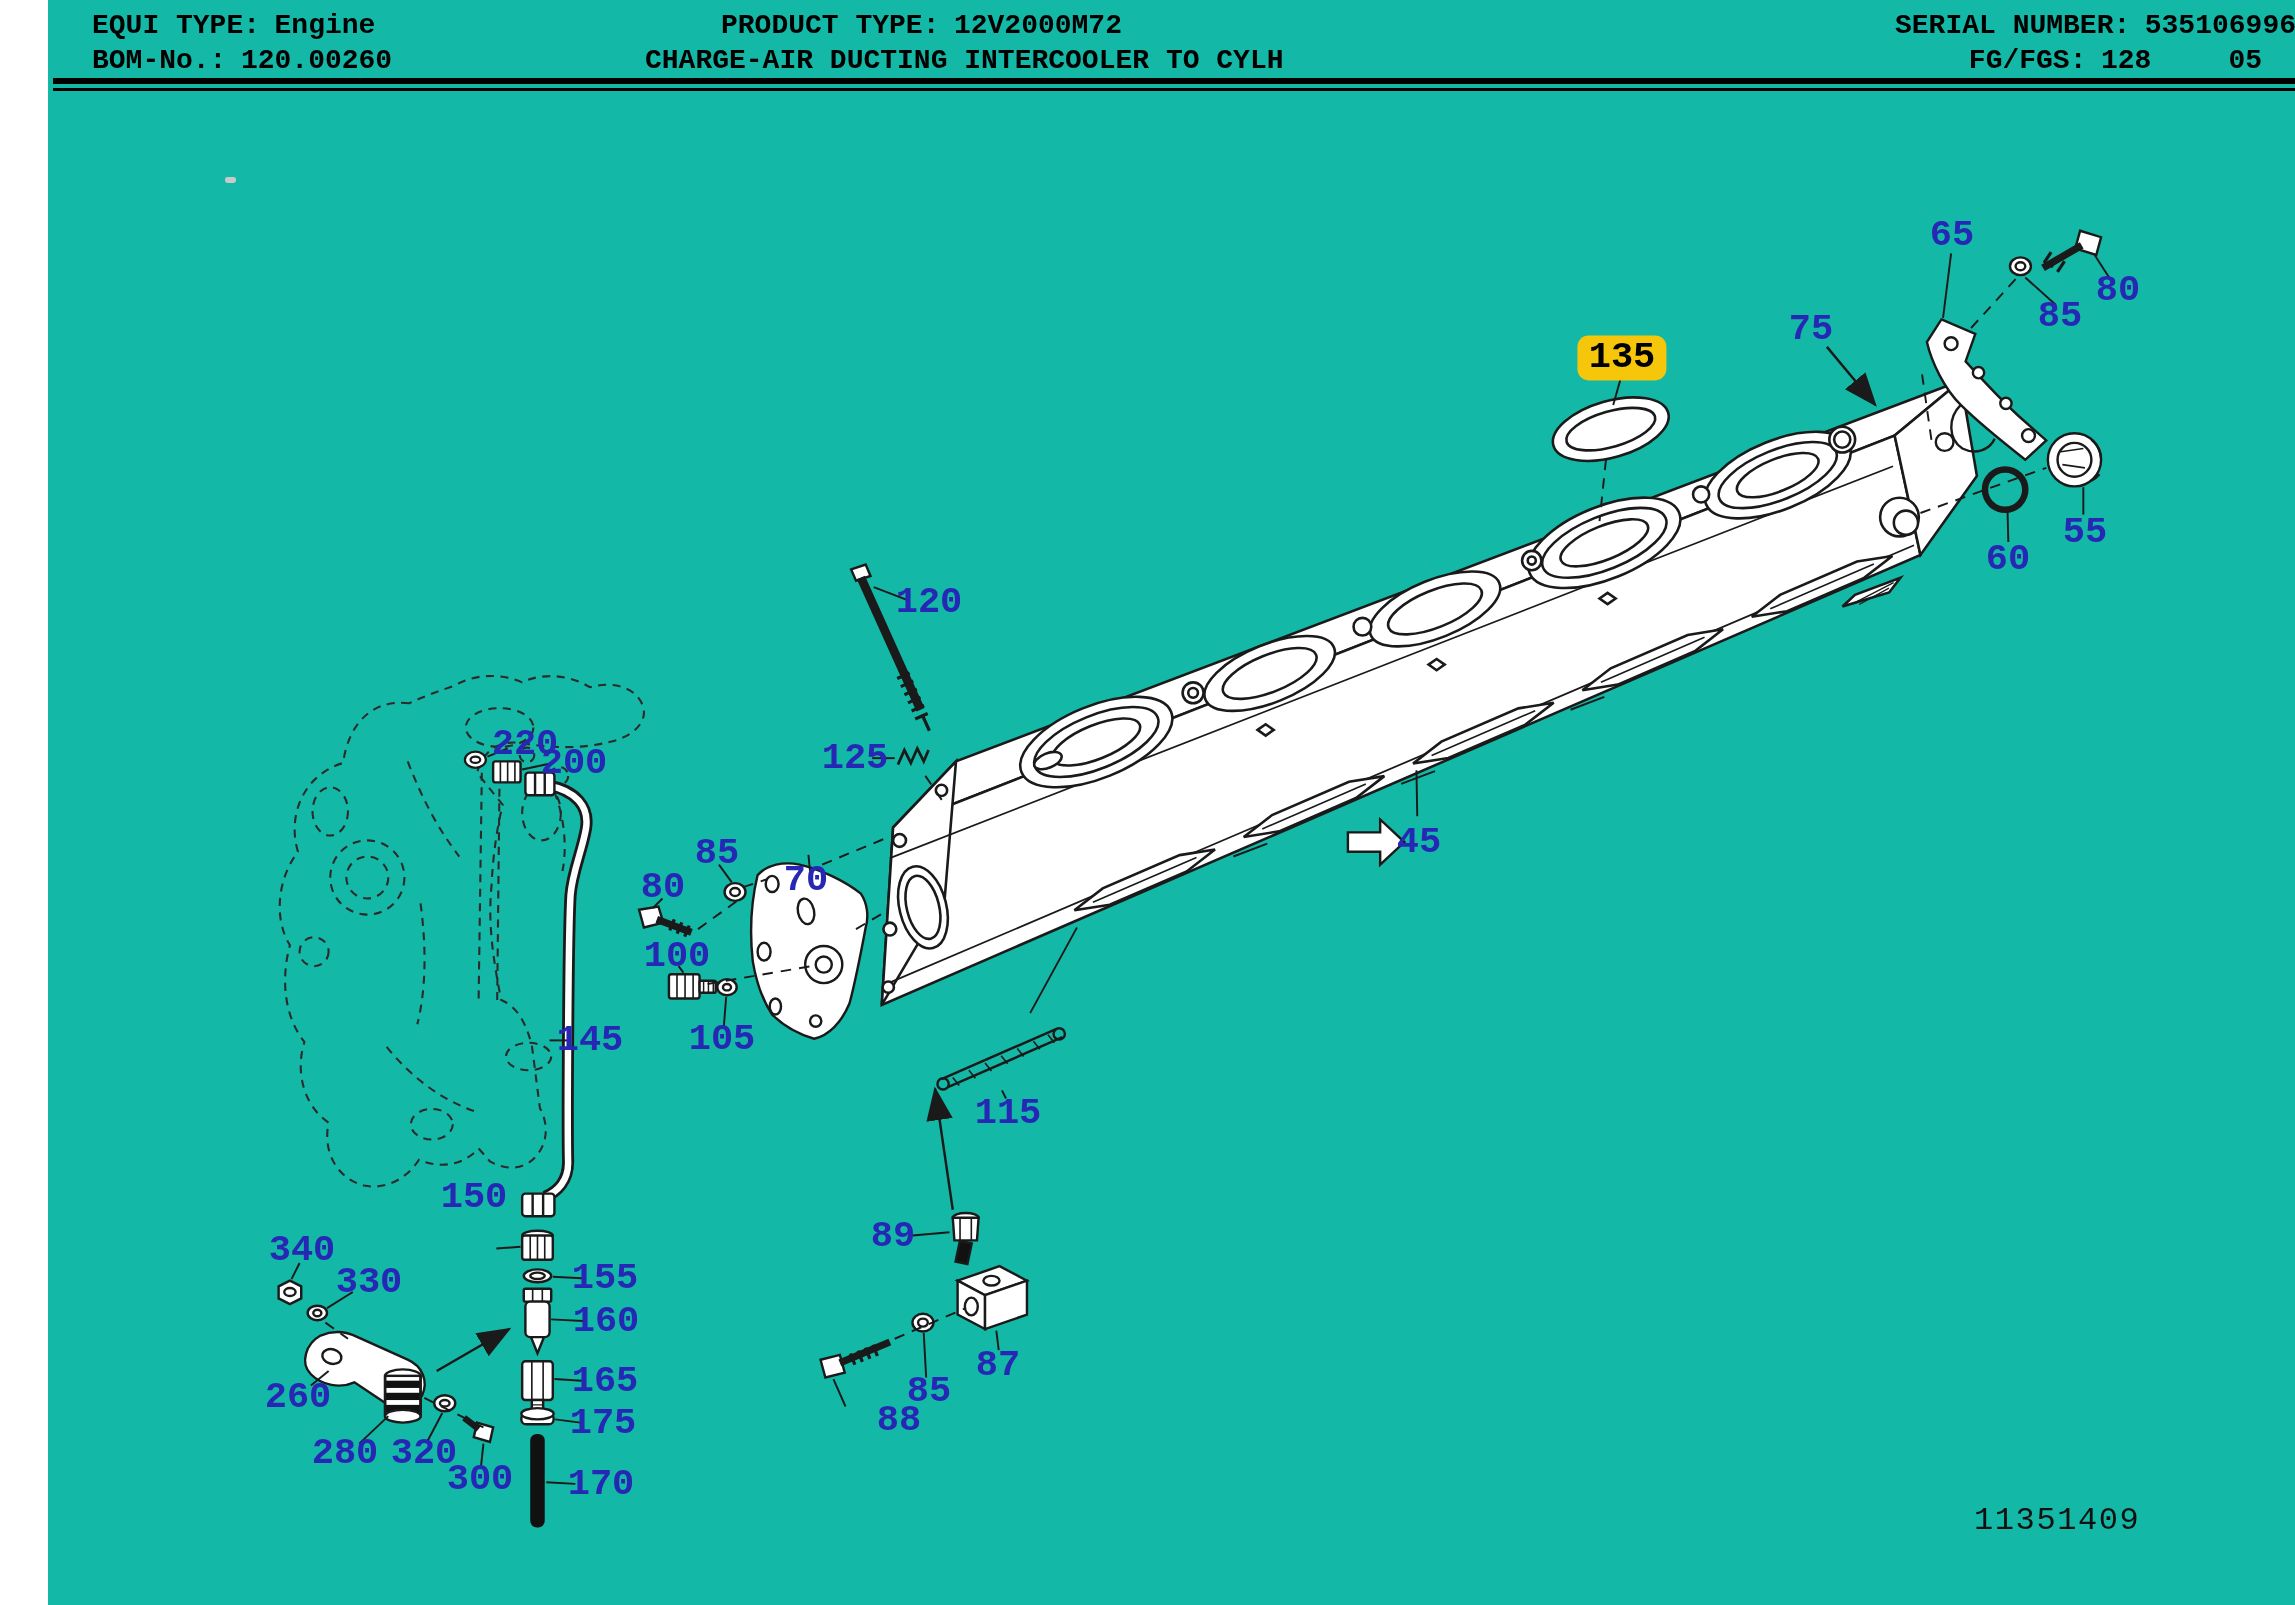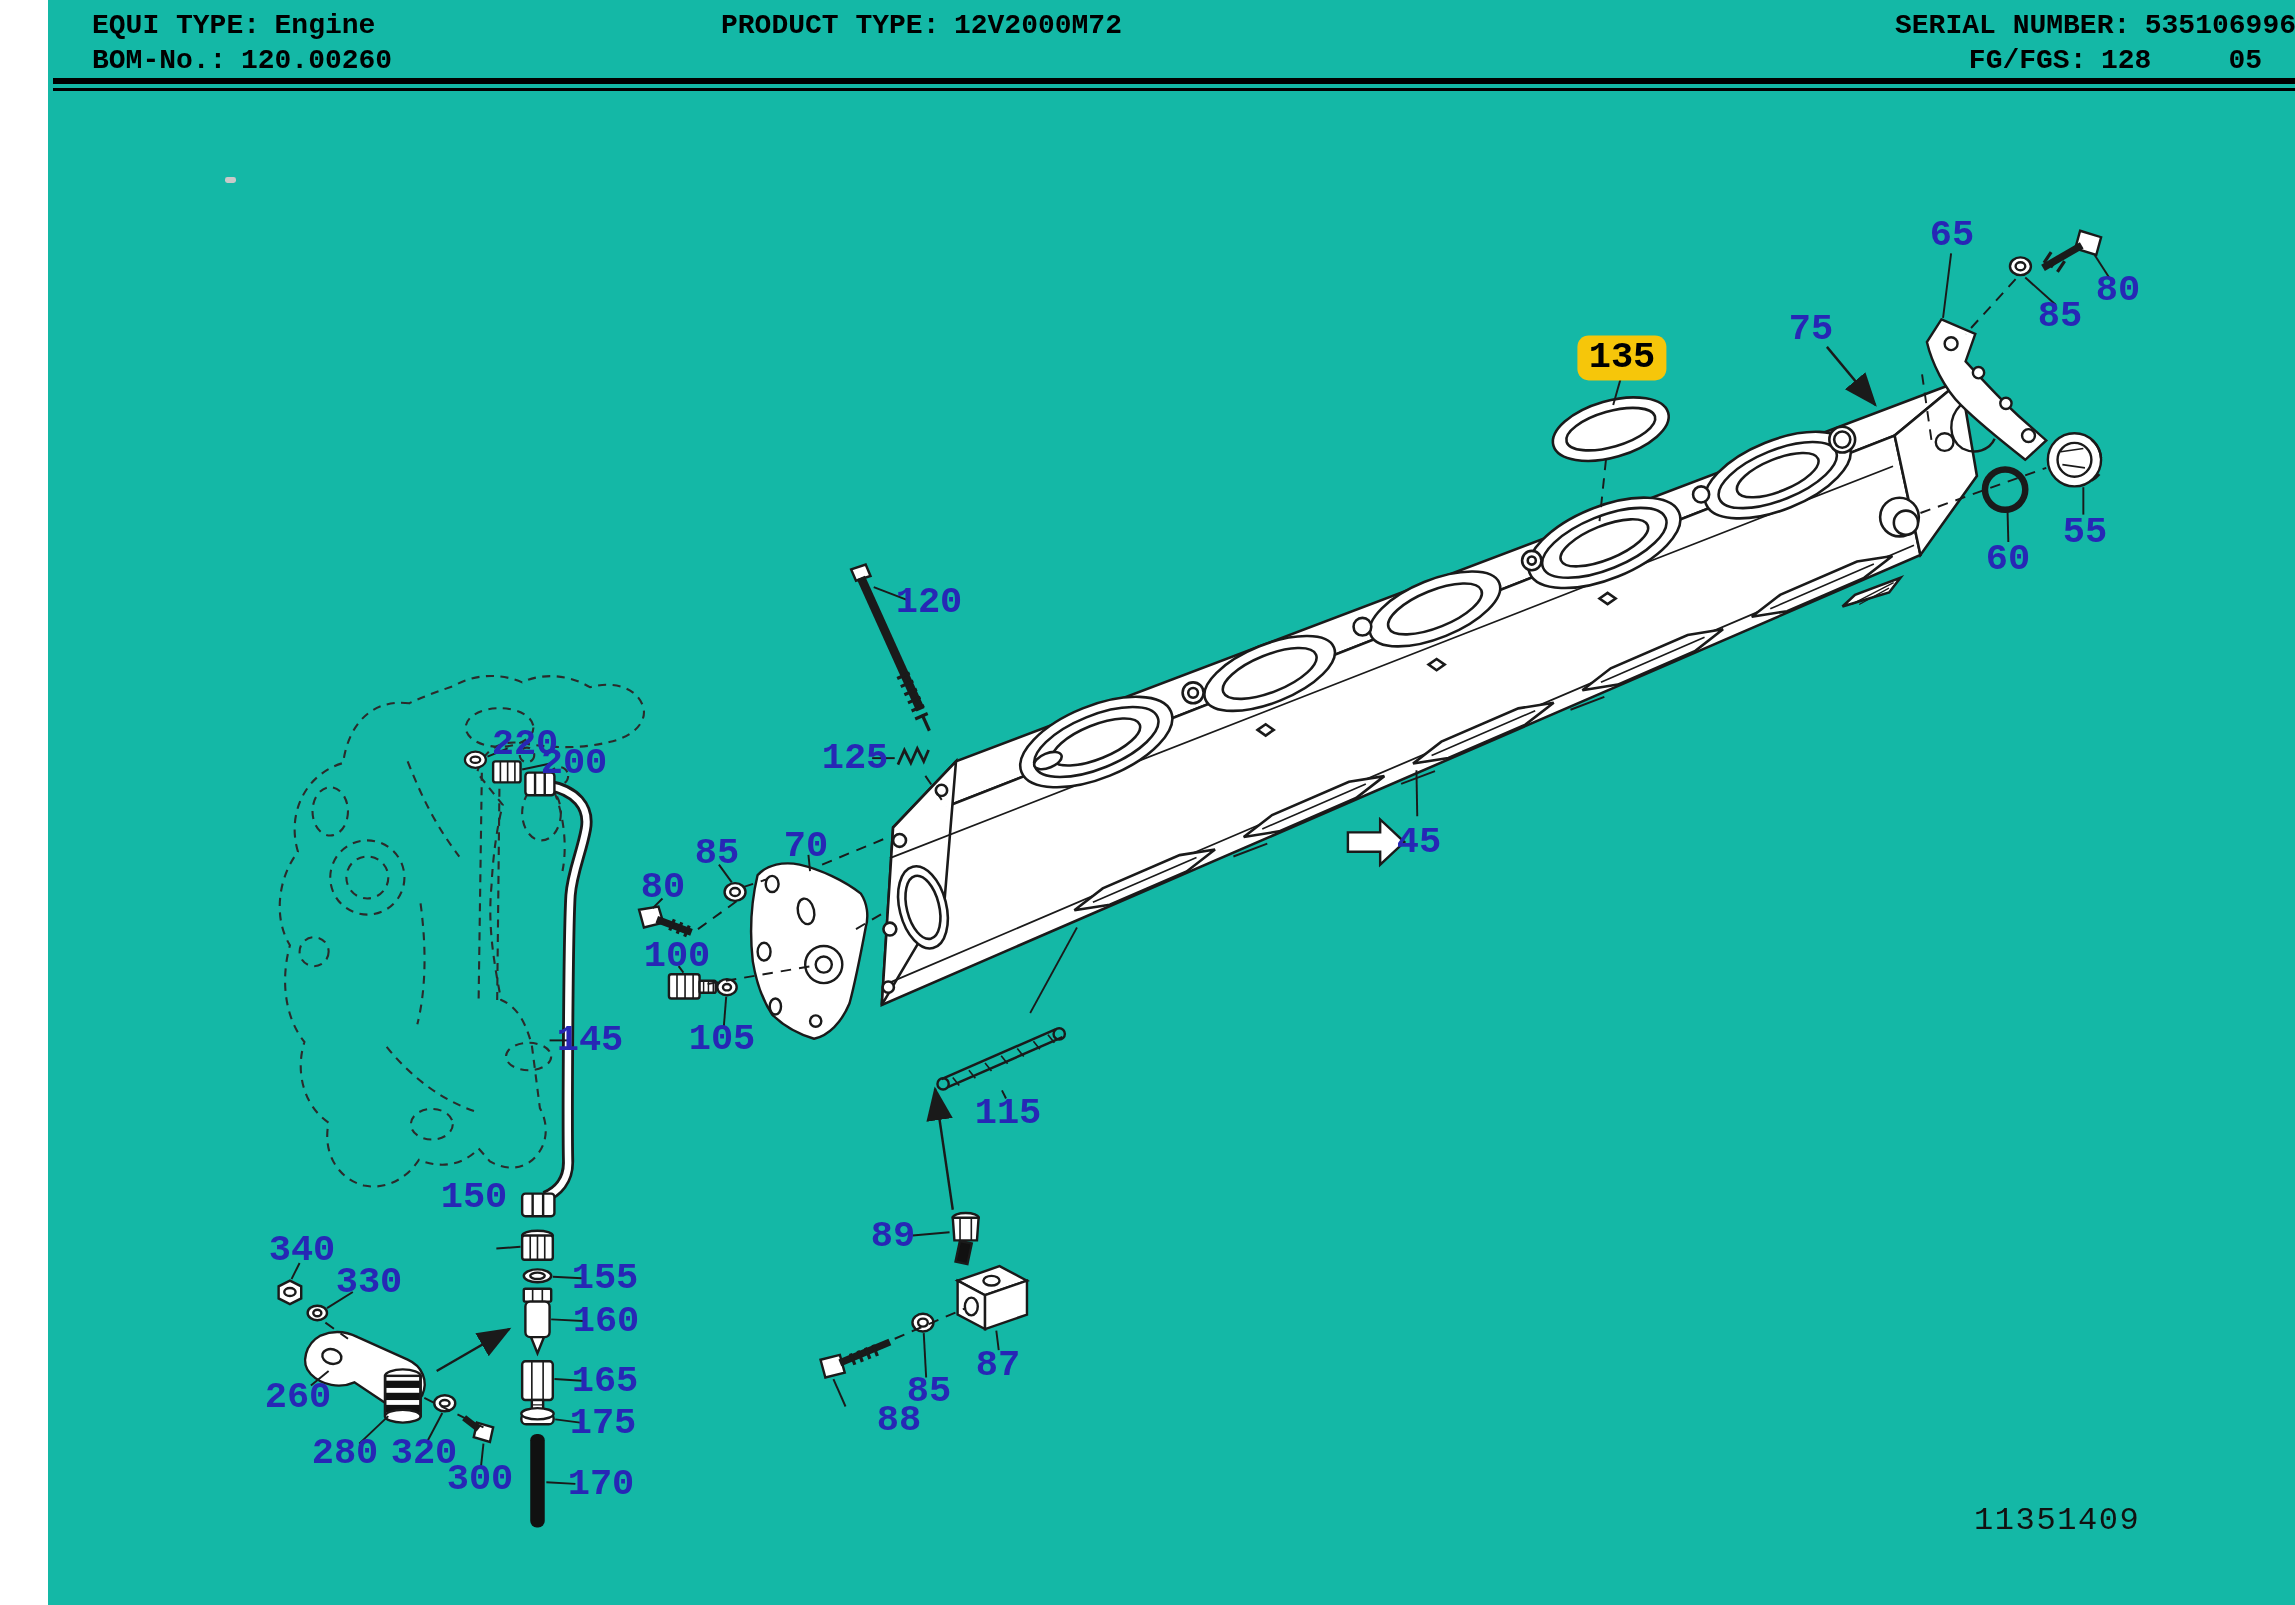--- a/index.html
+++ b/index.html
@@ -28,20 +28,23 @@
     <span class="lbl">EQUI TYPE:</span><span>Engine</span>
   </div>
   <div class="hdr-item" style="left:673px;top:9.7px;">
     <span class="lbl">PRODUCT TYPE:</span><span>12V2000M72</span>
   </div>
   <div class="hdr-item" style="right:47px;top:9.7px;">
     <span class="lbl">SERIAL NUMBER:</span><span>535106996</span>
   </div>
   <div class="hdr-item" style="left:44px;top:45px;">
     <span class="lbl">BOM-No.:</span><span>120.00260</span>
+  </div>
+  <div class="hdr-item" style="left:597px;top:45px;">
+    <span>CHARGE-AIR DUCTING INTERCOOLER TO CYLH</span>
   </div>
   <div class="hdr-item" style="right:81px;top:45px;">
     <span class="lbl">FG/FGS:</span><span>128</span><span style="margin-left:77px;">05</span>
   </div>
   <div class="rule-a"></div>
   <div class="rule-b"></div>
   <div class="stray"></div>
 
   <svg class="art" width="2295" height="1605" viewBox="0 0 2846 1990">
     <defs>
@@ -411,21 +414,21 @@
   <div class="callout-layer">
       <div class="callout" style="left: 1904px; top: 235px; color: rgb(39, 39, 181);">65</div>
       <div class="callout" style="left: 2070px; top: 290px; color: rgb(39, 39, 181);">80</div>
       <div class="callout" style="left: 2012px; top: 316px; color: rgb(39, 39, 181);">85</div>
       <div class="callout" style="left: 1763px; top: 329px; color: rgb(39, 39, 181);">75</div>
       <div class="callout hl" style="left: 1574px; top: 358px; background: rgb(246, 198, 10);">135</div>
       <div class="callout" style="left: 2037px; top: 532px; color: rgb(39, 39, 181); text-align: center;">55</div>
       <div class="callout" style="left: 1960px; top: 559px; color: rgb(39, 39, 181);">60</div>
       <div class="callout" style="left: 881px; top: 602px; color: rgb(39, 39, 181);">120</div>
       <div class="callout" style="left: 807px; top: 758px; color: rgb(39, 39, 181);">125</div>
-      <div class="callout" style="left: 758px; top: 846px; color: rgb(39, 39, 181);">70</div>
+      <div class="callout" style="left: 758px; top: 880px; color: rgb(39, 39, 181);">70</div>
       <div class="callout" style="left: 669px; top: 853px; color: rgb(39, 39, 181);">85</div>
       <div class="callout" style="left: 615px; top: 887px; color: rgb(39, 39, 181);">80</div>
       <div class="callout" style="left: 629px; top: 956px; color: rgb(39, 39, 181);">100</div>
       <div class="callout" style="left: 674px; top: 1039px; color: rgb(39, 39, 181);">105</div>
       <div class="callout" style="left: 1371px; top: 842px; color: rgb(39, 39, 181);">45</div>
       <div class="callout" style="left: 960px; top: 1113px; color: rgb(39, 39, 181);">115</div>
       <div class="callout" style="left: 477px; top: 744px; color: rgb(39, 39, 181); text-align: center;">220</div>
       <div class="callout" style="left: 526px; top: 763px; color: rgb(39, 39, 181);">200</div>
       <div class="callout" style="left: 542px; top: 1040px; color: rgb(39, 39, 181);">145</div>
       <div class="callout" style="left: 426px; top: 1197px; color: rgb(39, 39, 181); text-align: right;">150</div>

